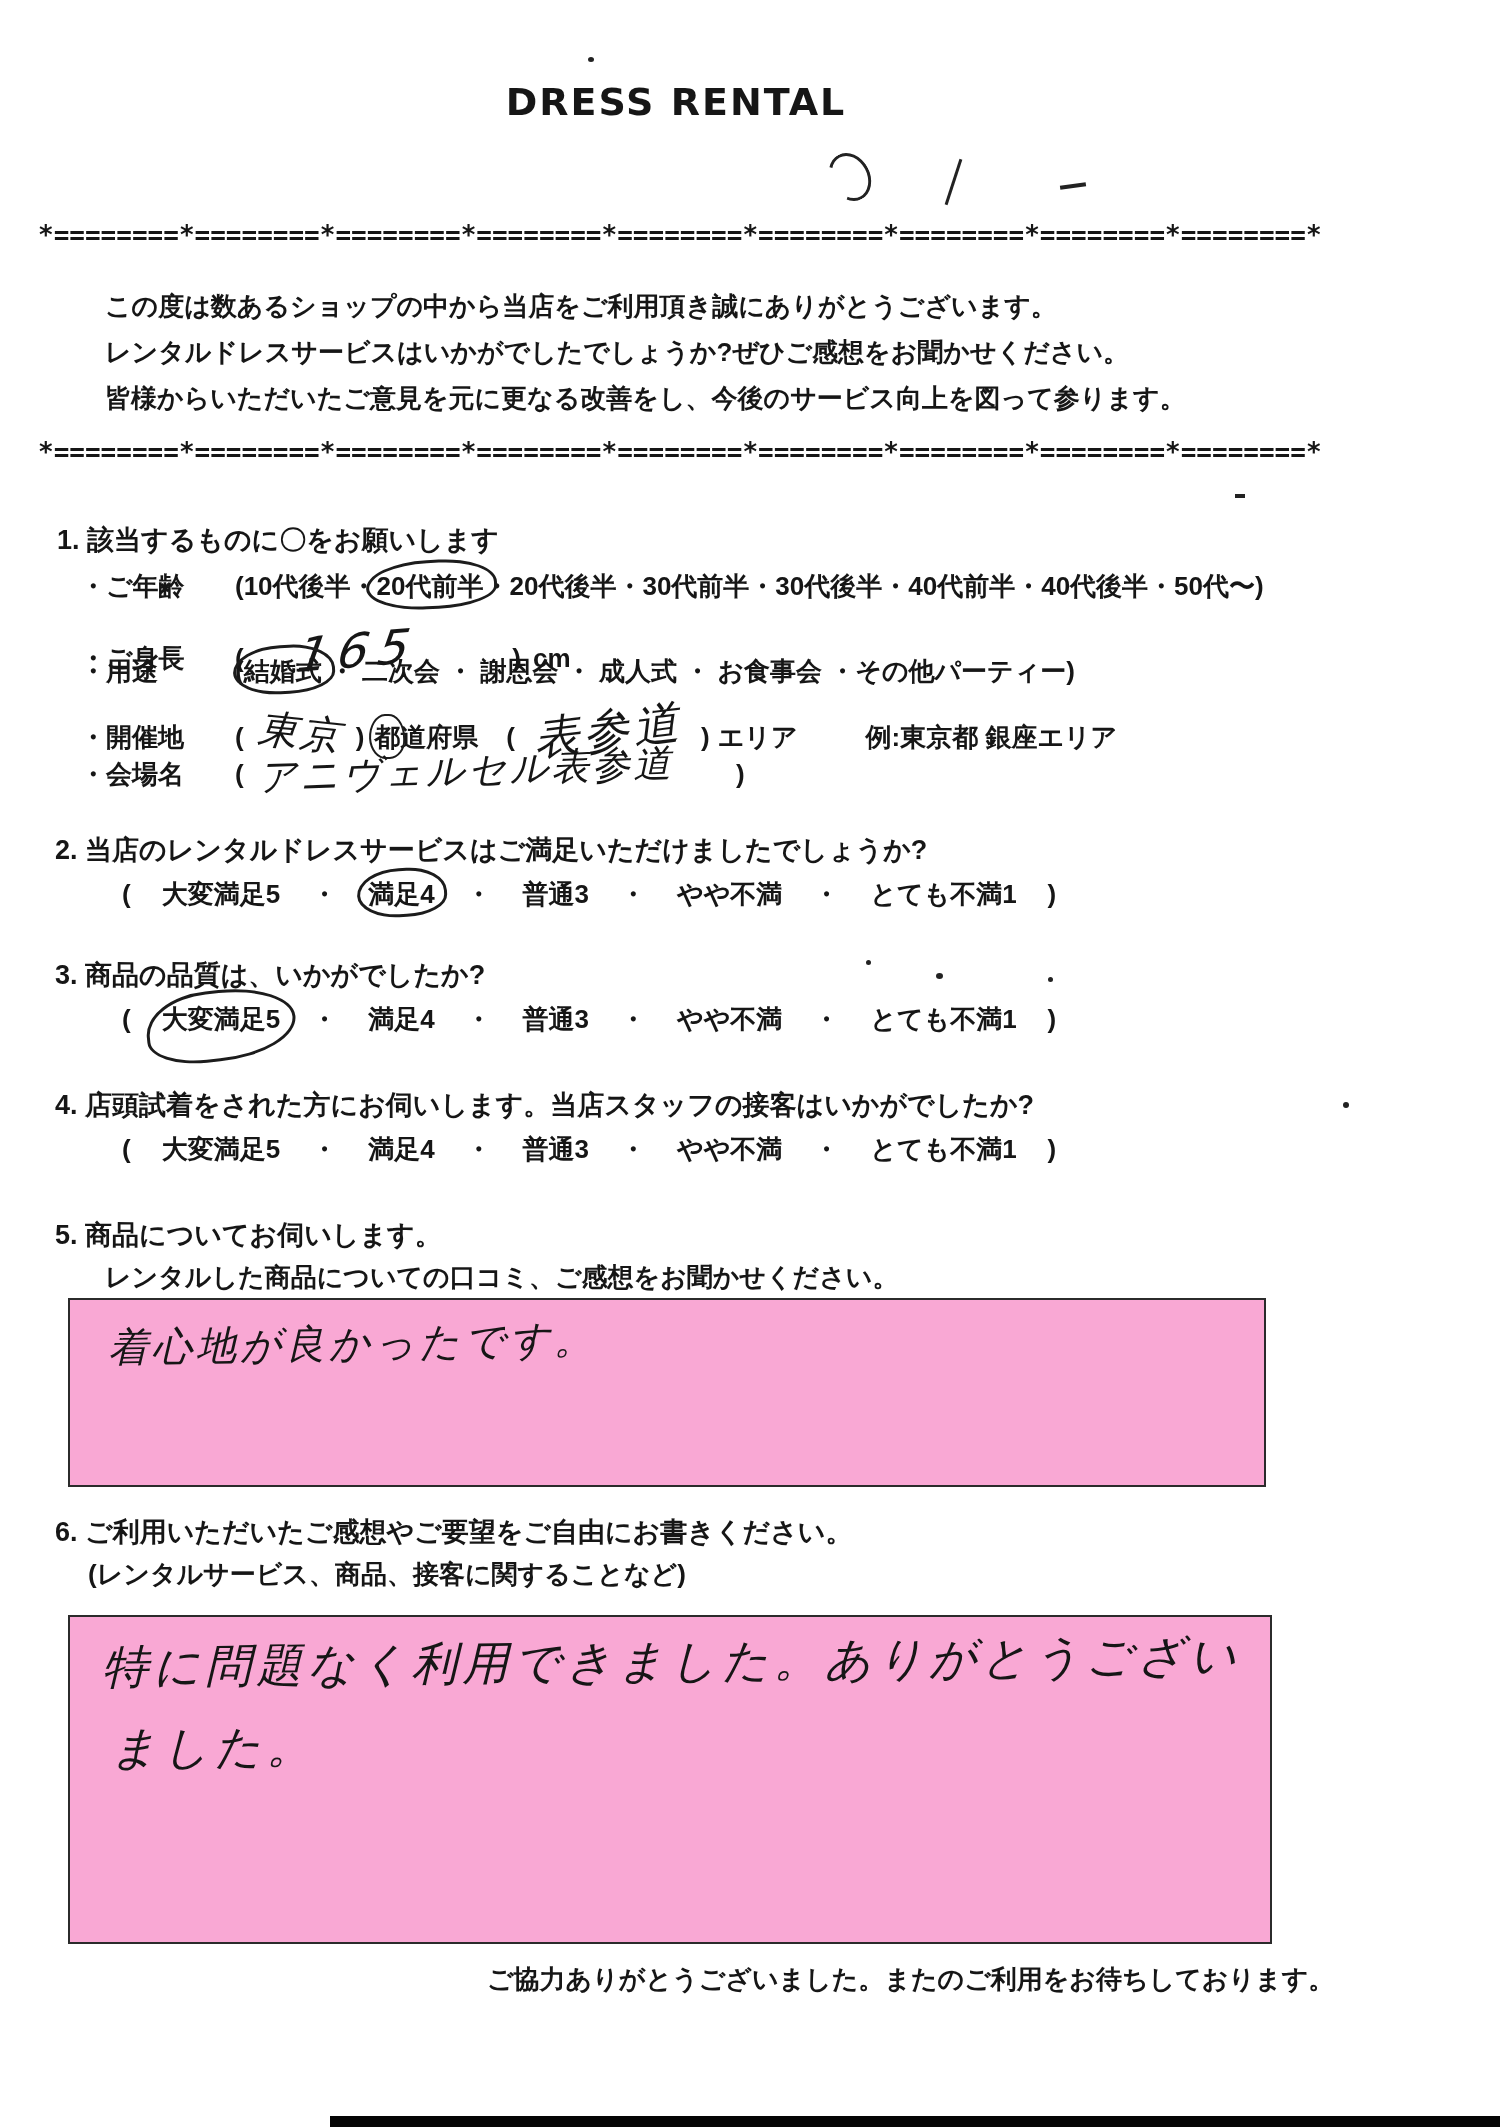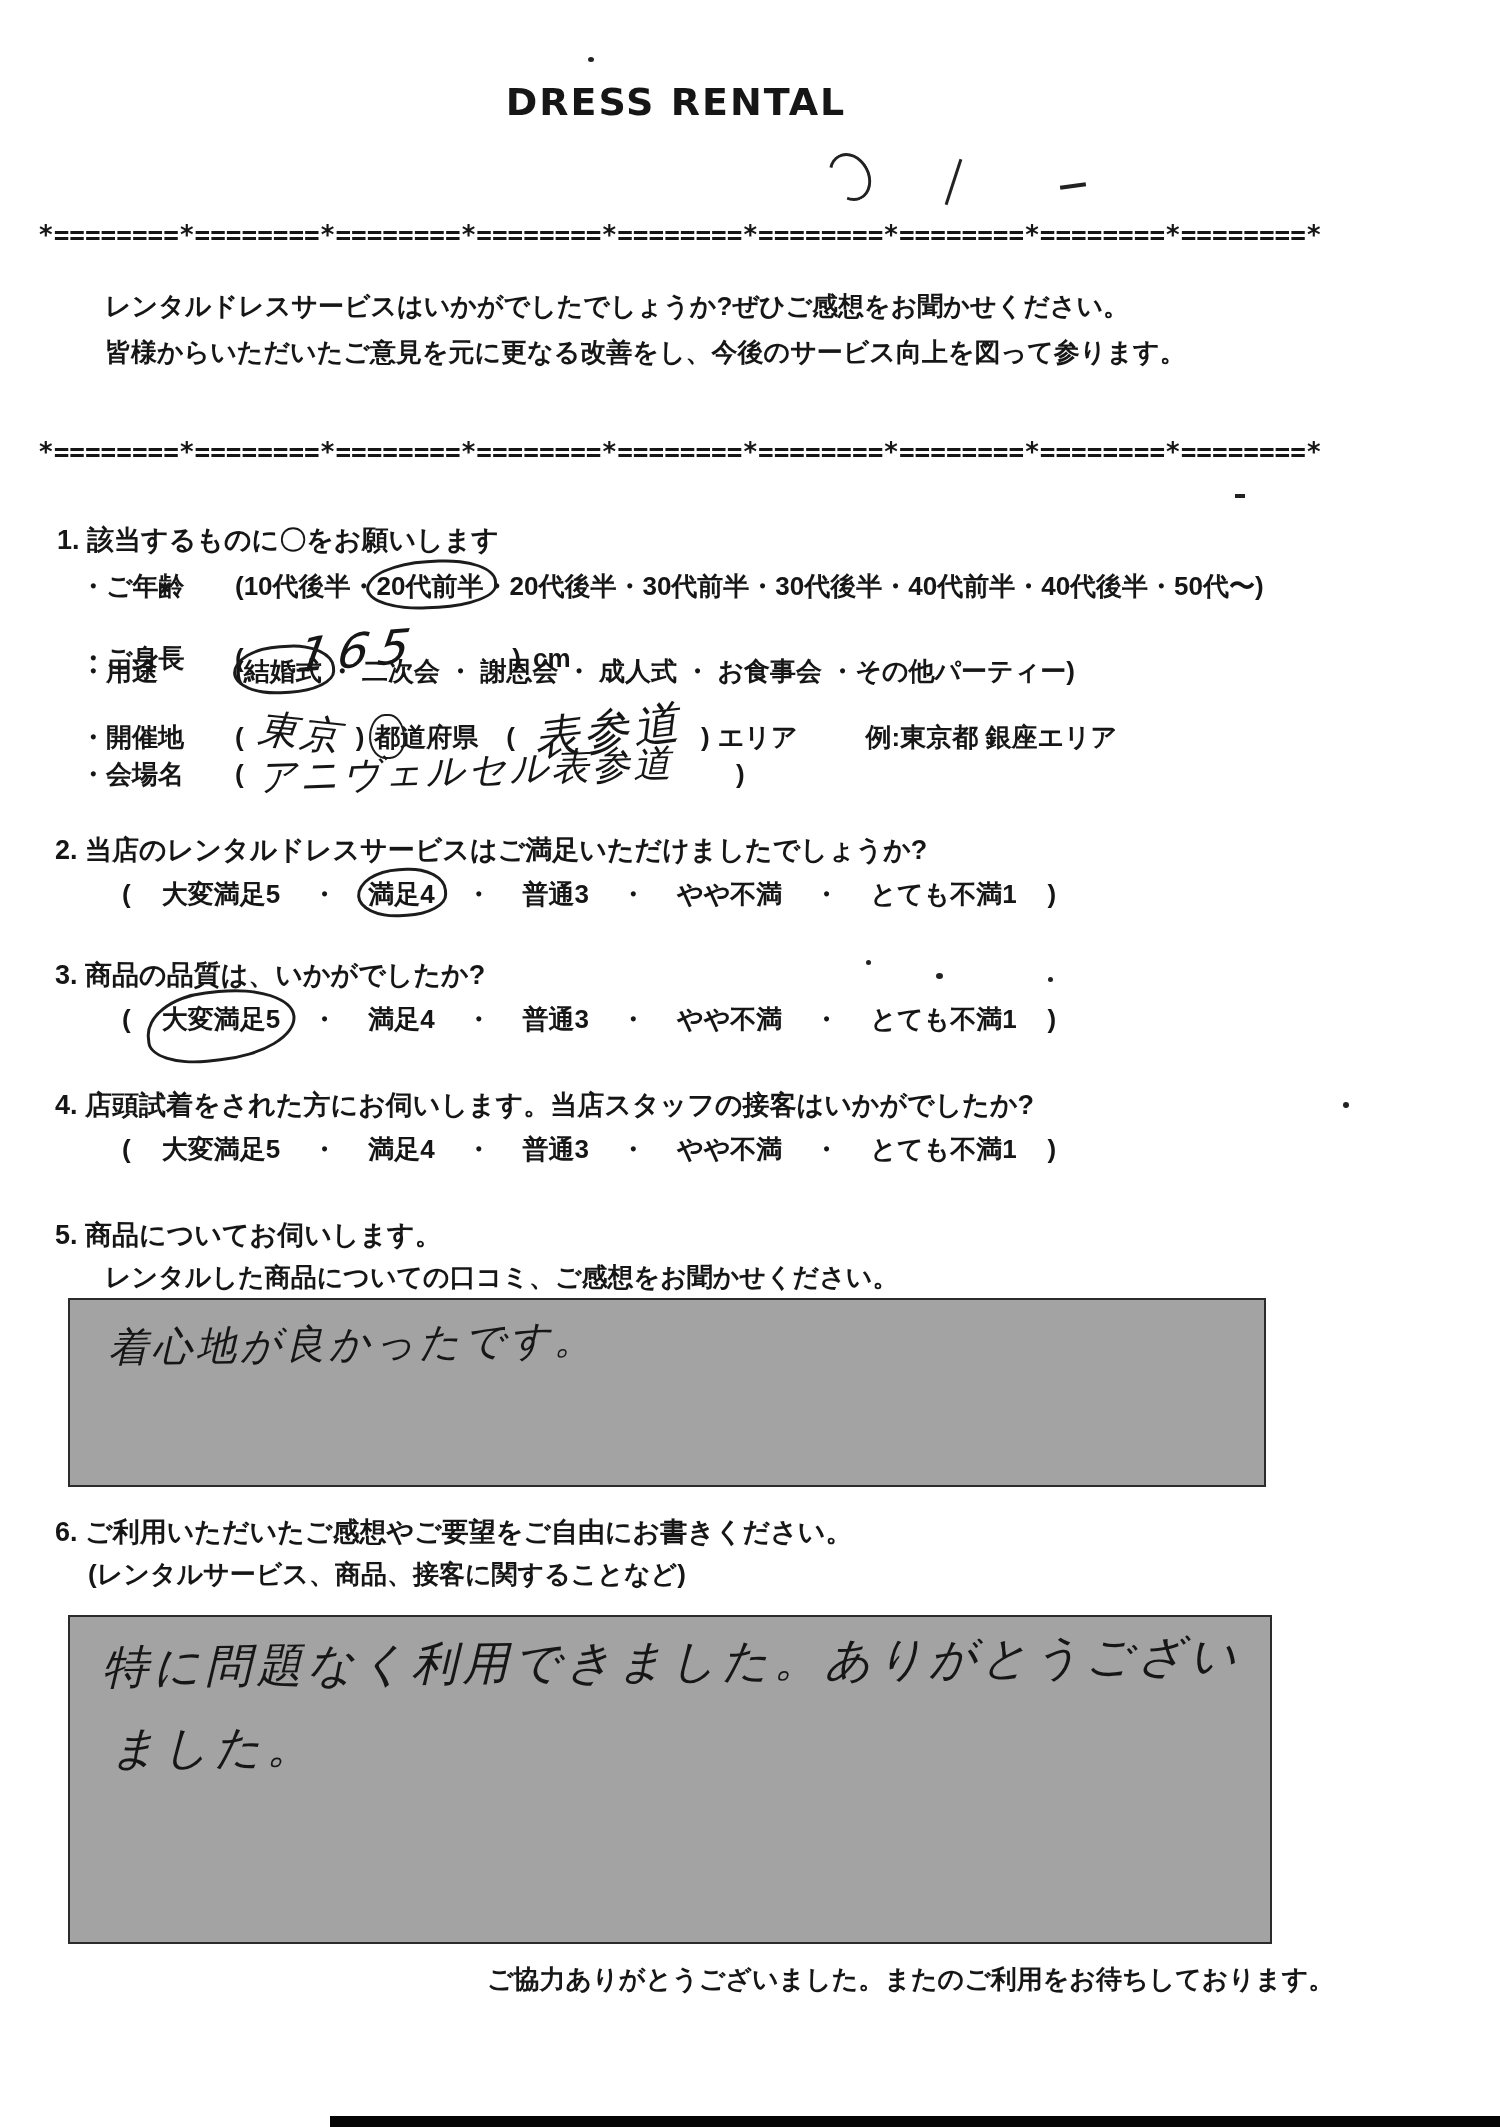--- a/index.html
+++ b/index.html
@@ -34,41 +34,42 @@
   .circ-sm::after{left:-5px;right:-5px;top:-6px;bottom:-4px;border-width:2.5px;}
   
   .hw{font-style:italic;font-weight:400;display:inline-block;font-family:"DejaVu Sans",sans-serif;}
   .hw-165{font-size:48px;transform:skewX(-14deg) rotate(-5deg);letter-spacing:9px;margin:0 95px 0 55px;}
   .hw-tokyo{font-size:40px;transform:rotate(6deg);letter-spacing:2px;margin:0 14px;}
   .hw-omote{font-size:46px;transform:rotate(-7deg);letter-spacing:4px;margin:0 18px;}
   .hw-venue{font-size:38px;transform:rotate(-2deg);letter-spacing:3px;margin:0 14px;}
   .hw-ans5{font-size:40px;transform:rotate(-1deg);letter-spacing:4px;}
   .hw-ans6{font-size:46px;transform:rotate(-0.6deg);letter-spacing:5px;}
   
-  .ansbox{position:absolute;border:2.5px solid #2b2b2b;background:#a3a3a3;}
+  .ansbox{position:absolute;border:2.5px solid #2b2b2b;background:#f9a8d4;}
   
   .bottom-bar{position:absolute;left:330px;top:2116px;width:1170px;height:11px;background:#050505;}
   
   .art{position:absolute;background:#222;}
   .a-dot{border-radius:50%;}
   .a-loop{background:transparent;border:3px solid #222;border-radius:50%;border-left-color:transparent;transform:rotate(-28deg);}
   .footer{font-size:26px;font-weight:700;}
 </style>
 </head>
 <body>
 
 <div>
 
   <div class="header">
     <div class="doc-title">DRESS RENTAL</div>
   </div>
 
   <div class="abs sep" style="top:220px;left:38px;">*========*========*========*========*========*========*========*========*========*</div>
 
   <div class="intro">
+    <div>この度は数あるショップの中から当店をご利用頂き誠にありがとうございます。</div>
     <div>レンタルドレスサービスはいかがでしたでしょうか?ぜひご感想をお聞かせください。</div>
     <div>皆様からいただいたご意見を元に更なる改善をし、今後のサービス向上を図って参ります。</div>
   </div>
 
   <div class="abs sep" style="top:437px;left:38px;">*========*========*========*========*========*========*========*========*========*</div>
 
   <div class="abs qtitle" style="top:522px;left:57px;">1. 該当するものに〇をお願いします</div>
 
   <div class="abs row" style="top:569px;left:80px;">
     <span class="lbl">・ご年齢</span><span>(10代後半・</span><span class="circ">20代前半</span><span>・20代後半・30代前半・30代後半・40代前半・40代後半・50代〜)</span>

